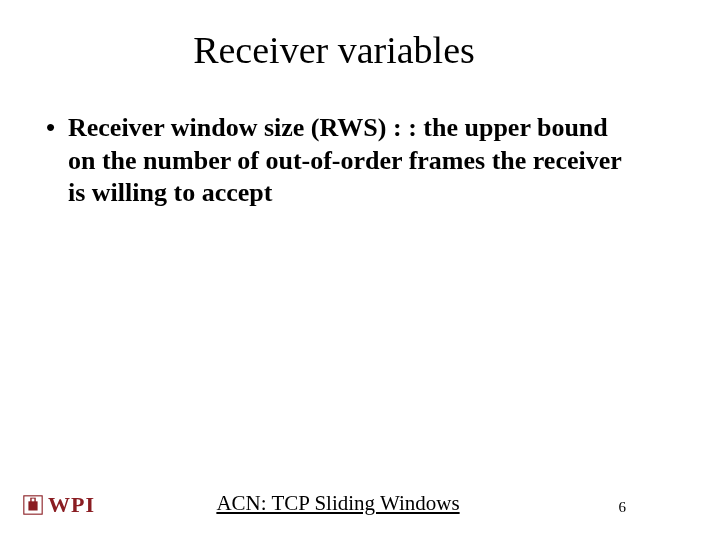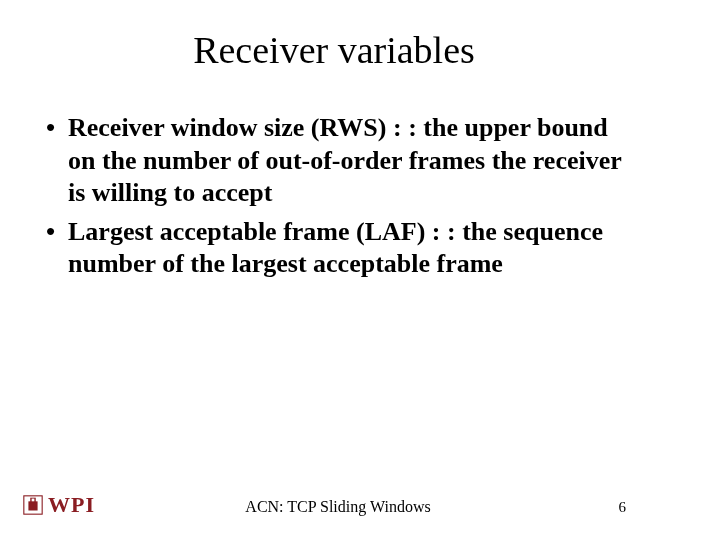--- a/index.html
+++ b/index.html
@@ -7,32 +7,31 @@
   .slide { width: 676px; height: 540px; position: relative; padding: 28px 48px 0 40px; }
   .title { font-size: 38px; text-align: center; margin-bottom: 40px; font-weight: 400; }
   .content { font-size: 26px; line-height: 1.25; }
   .content ul { list-style: none; padding-left: 0; }
   .content li { position: relative; padding-left: 28px; margin-bottom: 6px; font-weight: bold; }
   .content li::before { content: "•"; position: absolute; left: 6px; top: 0; }
   .footer { position: absolute; bottom: 22px; left: 0; width: 100%; height: 30px; }
   .logo { position: absolute; left: 22px; bottom: 0; display: flex; align-items: center; gap: 4px; }
   .logo-mark { width: 22px; height: 22px; display: inline-block; }
   .logo-text { font-family: Georgia, "Times New Roman", serif; font-weight: 700; font-size: 22px; color: #8a1d22; letter-spacing: 1px; }
-  .footer-center { position: absolute; left: 50%; transform: translateX(-50%); bottom: 2px; font-size: 16px; }
+  .footer-center { position: absolute; left: 50%; transform: translateX(-50%); bottom: 2px; font-size: 21px; text-decoration: underline; }
   .footer-right { position: absolute; right: 50px; bottom: 2px; font-size: 15px; }
 </style>
 </head>
 <body>
 
 <div class="slide">
   <h1 class="title">Receiver variables</h1>
   <div class="content">
     <ul>
       <li>Receiver window size (RWS) : : the upper bound on the number of out-of-order frames the receiver is willing to accept</li>
-      <li>Largest acceptable frame (LAF) : : the sequence number of the largest acceptable frame</li>
     </ul>
   </div>
   <div class="footer">
     <div class="logo">
       <span class="logo-mark">
         <svg viewBox="0 0 24 24" width="22" height="22">
           <rect x="2" y="2" width="20" height="20" fill="none" stroke="#8a1d22" stroke-width="1.2"></rect>
           <rect x="7" y="8" width="10" height="10" fill="#8a1d22"></rect>
           <rect x="9" y="4" width="6" height="5" fill="#8a1d22"></rect>
           <rect x="10.5" y="5" width="3" height="3" fill="#fff"></rect>

